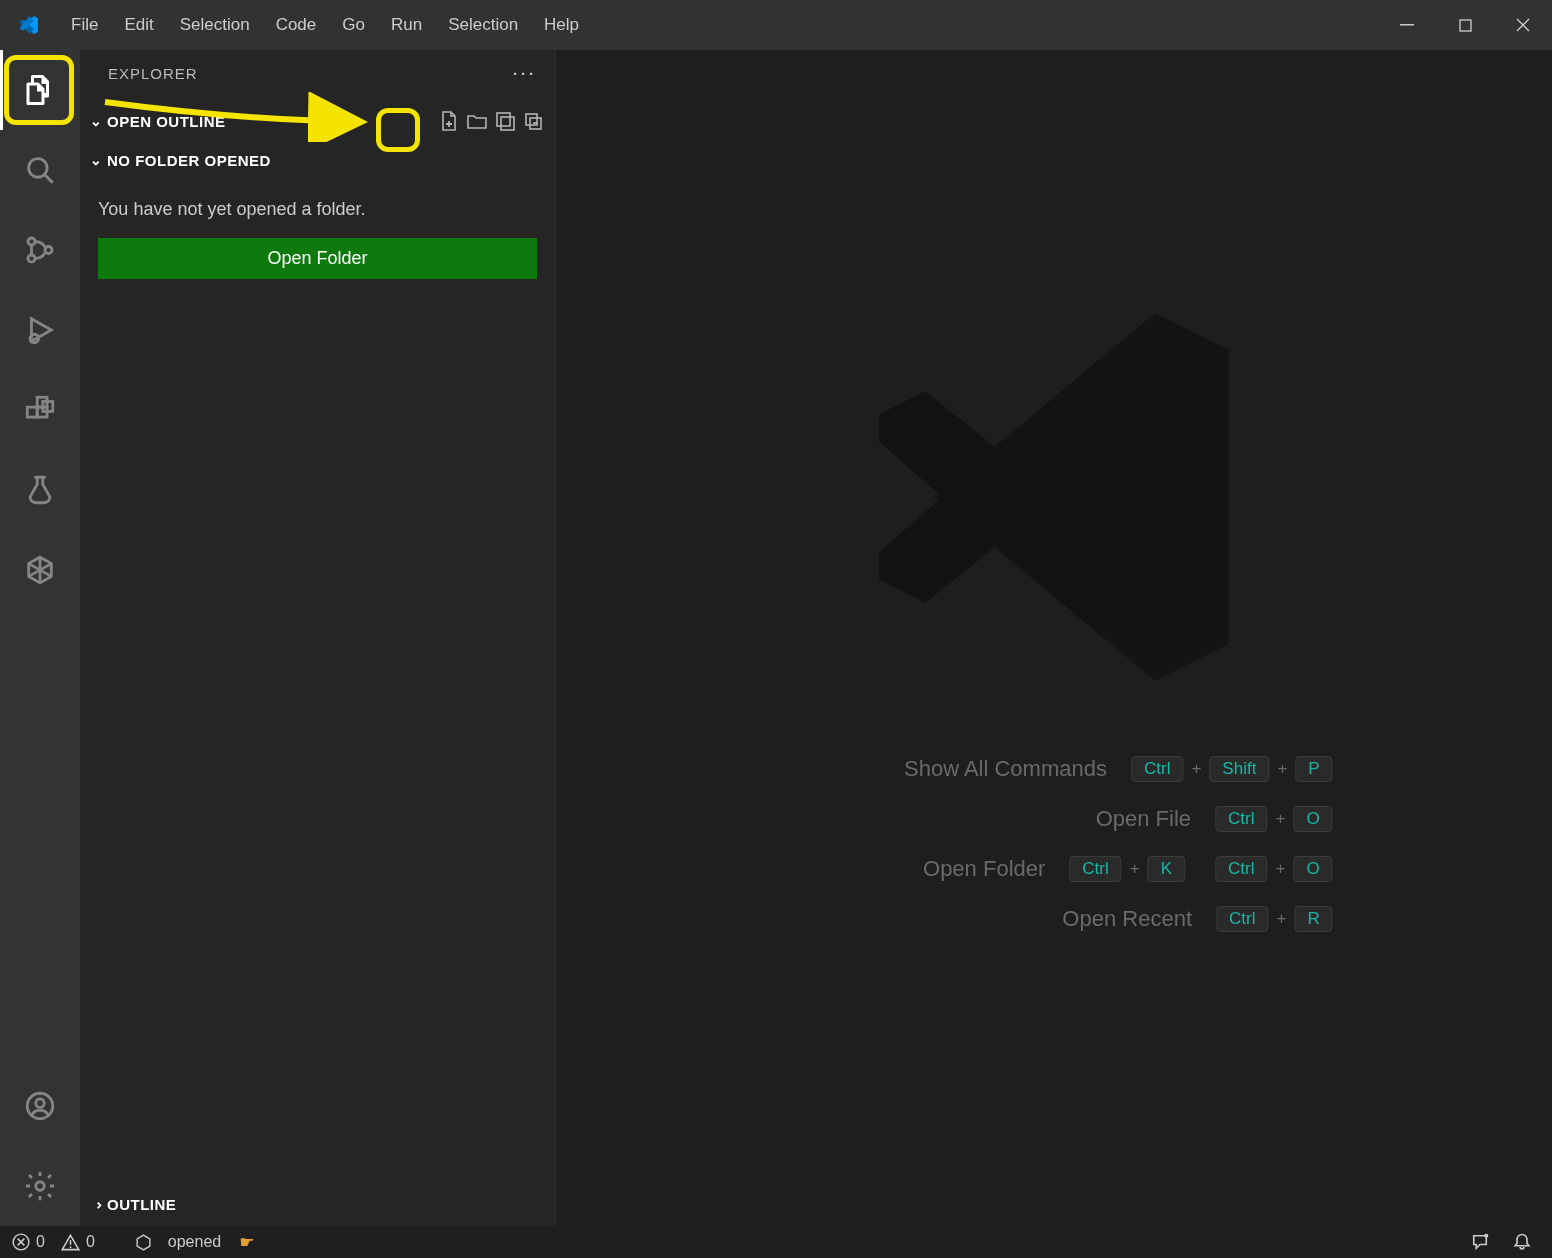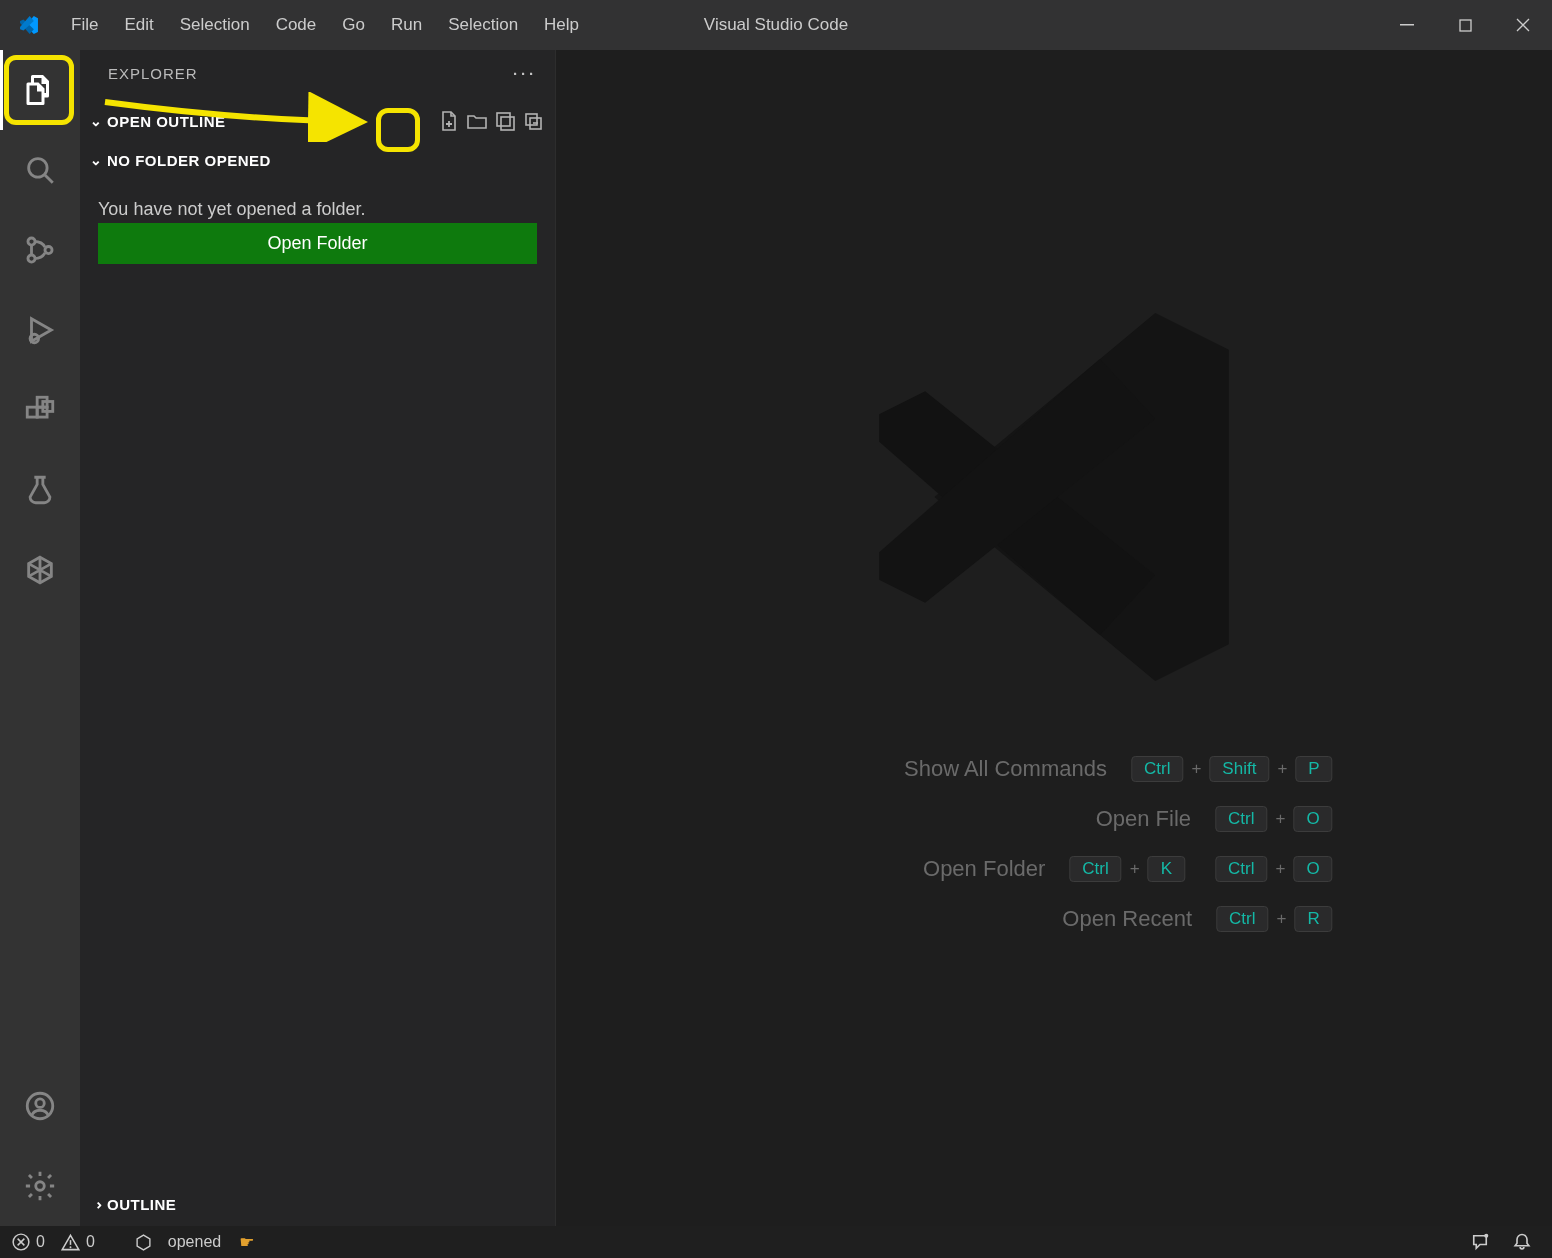--- a/index.html
+++ b/index.html
@@ -71,21 +71,21 @@
 .chevron { width:22px; text-align:center; font-size:14px; }
 .section-actions {
   margin-left:auto; display:flex; align-items:center;
   gap:4px; padding-right:10px;
 }
 .section-actions svg { opacity:0.85; }
 
 .section-header.open-editors { height:48px; }
 
 .folder-body { padding:18px 18px 0 18px; }
-.folder-msg { font-size:18px; color:#cccccc; padding:6px 0 3px 0; }
+.folder-msg { font-size:18px; color:#cccccc; padding:6px 0 18px 0; }
 .open-folder-btn {
   width:100%; height:41px; background:#0e7a0d; color:#ffffff;
   font-size:18px; border:none; display:flex; align-items:center;
   justify-content:center; cursor:pointer;
 }
 
 .sidebar-spacer { flex:1; }
 .section-header.outline { height:43px; }
 .section-header.outline .chevron { transform:rotate(-90deg); }
 
@@ -146,21 +146,20 @@
   <div class="menu">
     <div class="menu-item">File</div>
     <div class="menu-item">Edit</div>
     <div class="menu-item">Selection</div>
     <div class="menu-item">Code</div>
     <div class="menu-item">Go</div>
     <div class="menu-item">Run</div>
     <div class="menu-item">Selection</div>
     <div class="menu-item">Help</div>
   </div>
-  <div class="title-text">Visual Studio Code</div>
   <div class="window-controls">
     <div class="win-ctrl">
       <svg width="14" height="14" viewBox="0 0 14 14">
           <rect y="6" width="14" height="1.5" fill="#ccc"></rect>
         </svg>
     </div>
     <div class="win-ctrl">
       <svg width="13" height="13" viewBox="0 0 13 13">
           <rect x="1" y="1" width="11" height="11" fill="none" stroke="#ccc" stroke-width="1.3"></rect>
         </svg>

